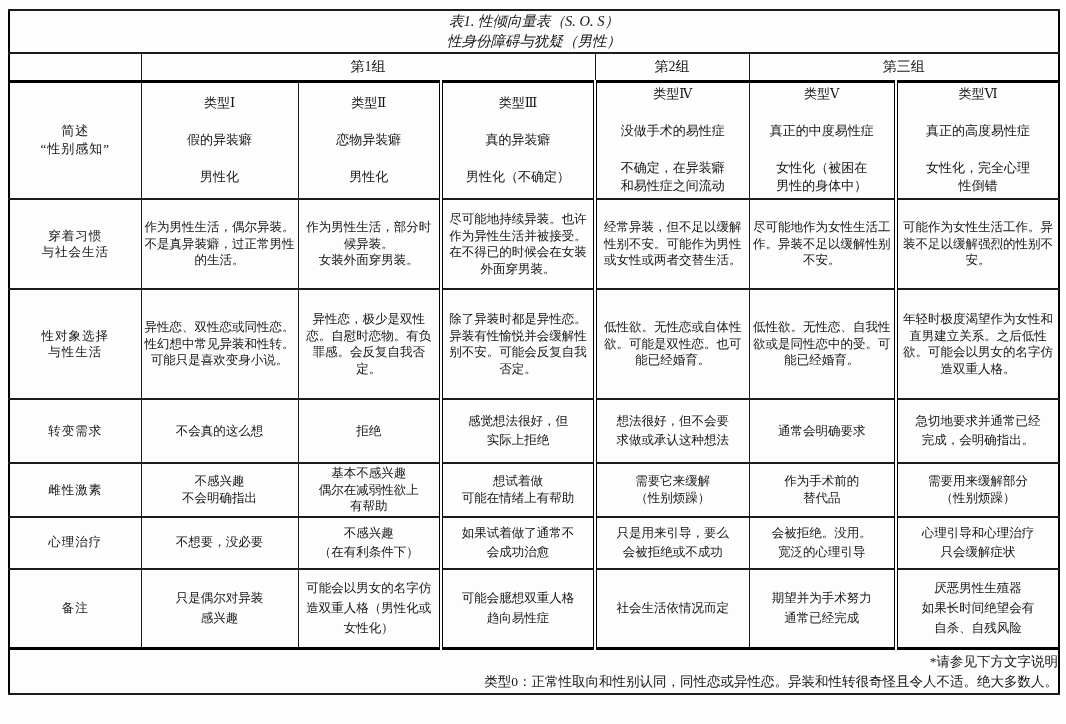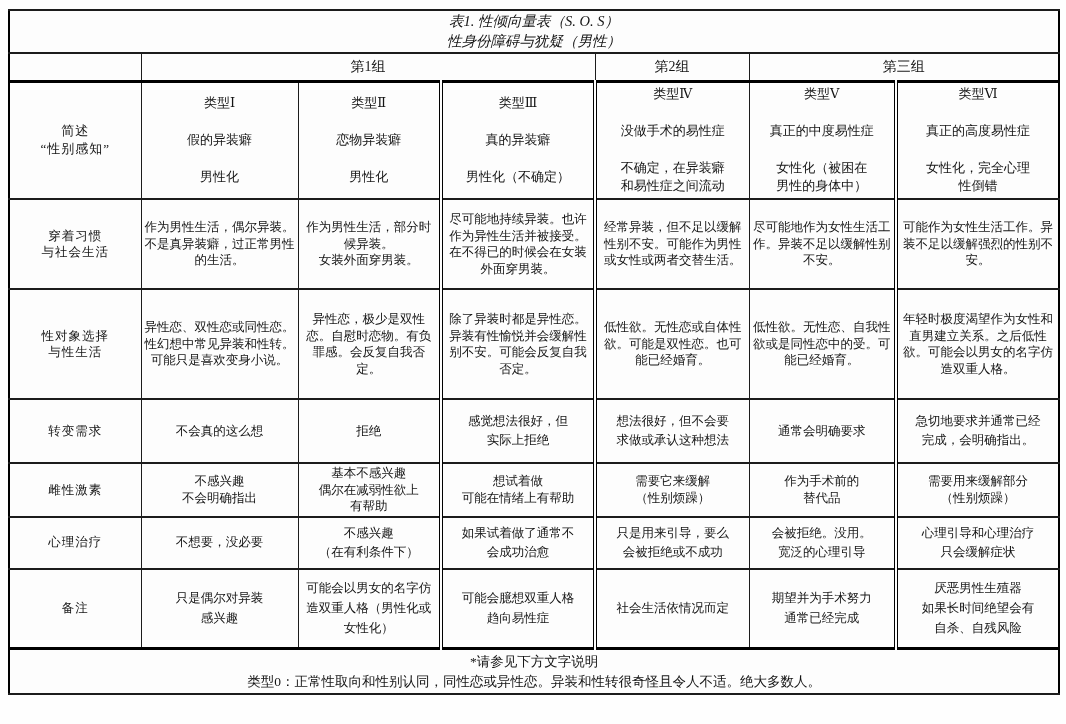--- a/index.html
+++ b/index.html
@@ -54,21 +54,21 @@
   }
   tr.kinsey td { font-size: 13px; }
   
   tr.body td:nth-child(4),
   tr.body td:nth-child(5),
   tr.body td:nth-child(7),
   td.dbl-left {
     border-left: 4px double #000;
   }
   tr.notes-row td {
-    text-align: center;
+    text-align: right;
     vertical-align: top;
     font-size: 13.5px;
     line-height: 1.45;
     padding: 2px 0;
     border-top: 3px solid #000;
     white-space: normal;
   }
   tr.r-shu td   { line-height: 1.5; }
   tr.remark td  { line-height: 1.6; }
 </style>

